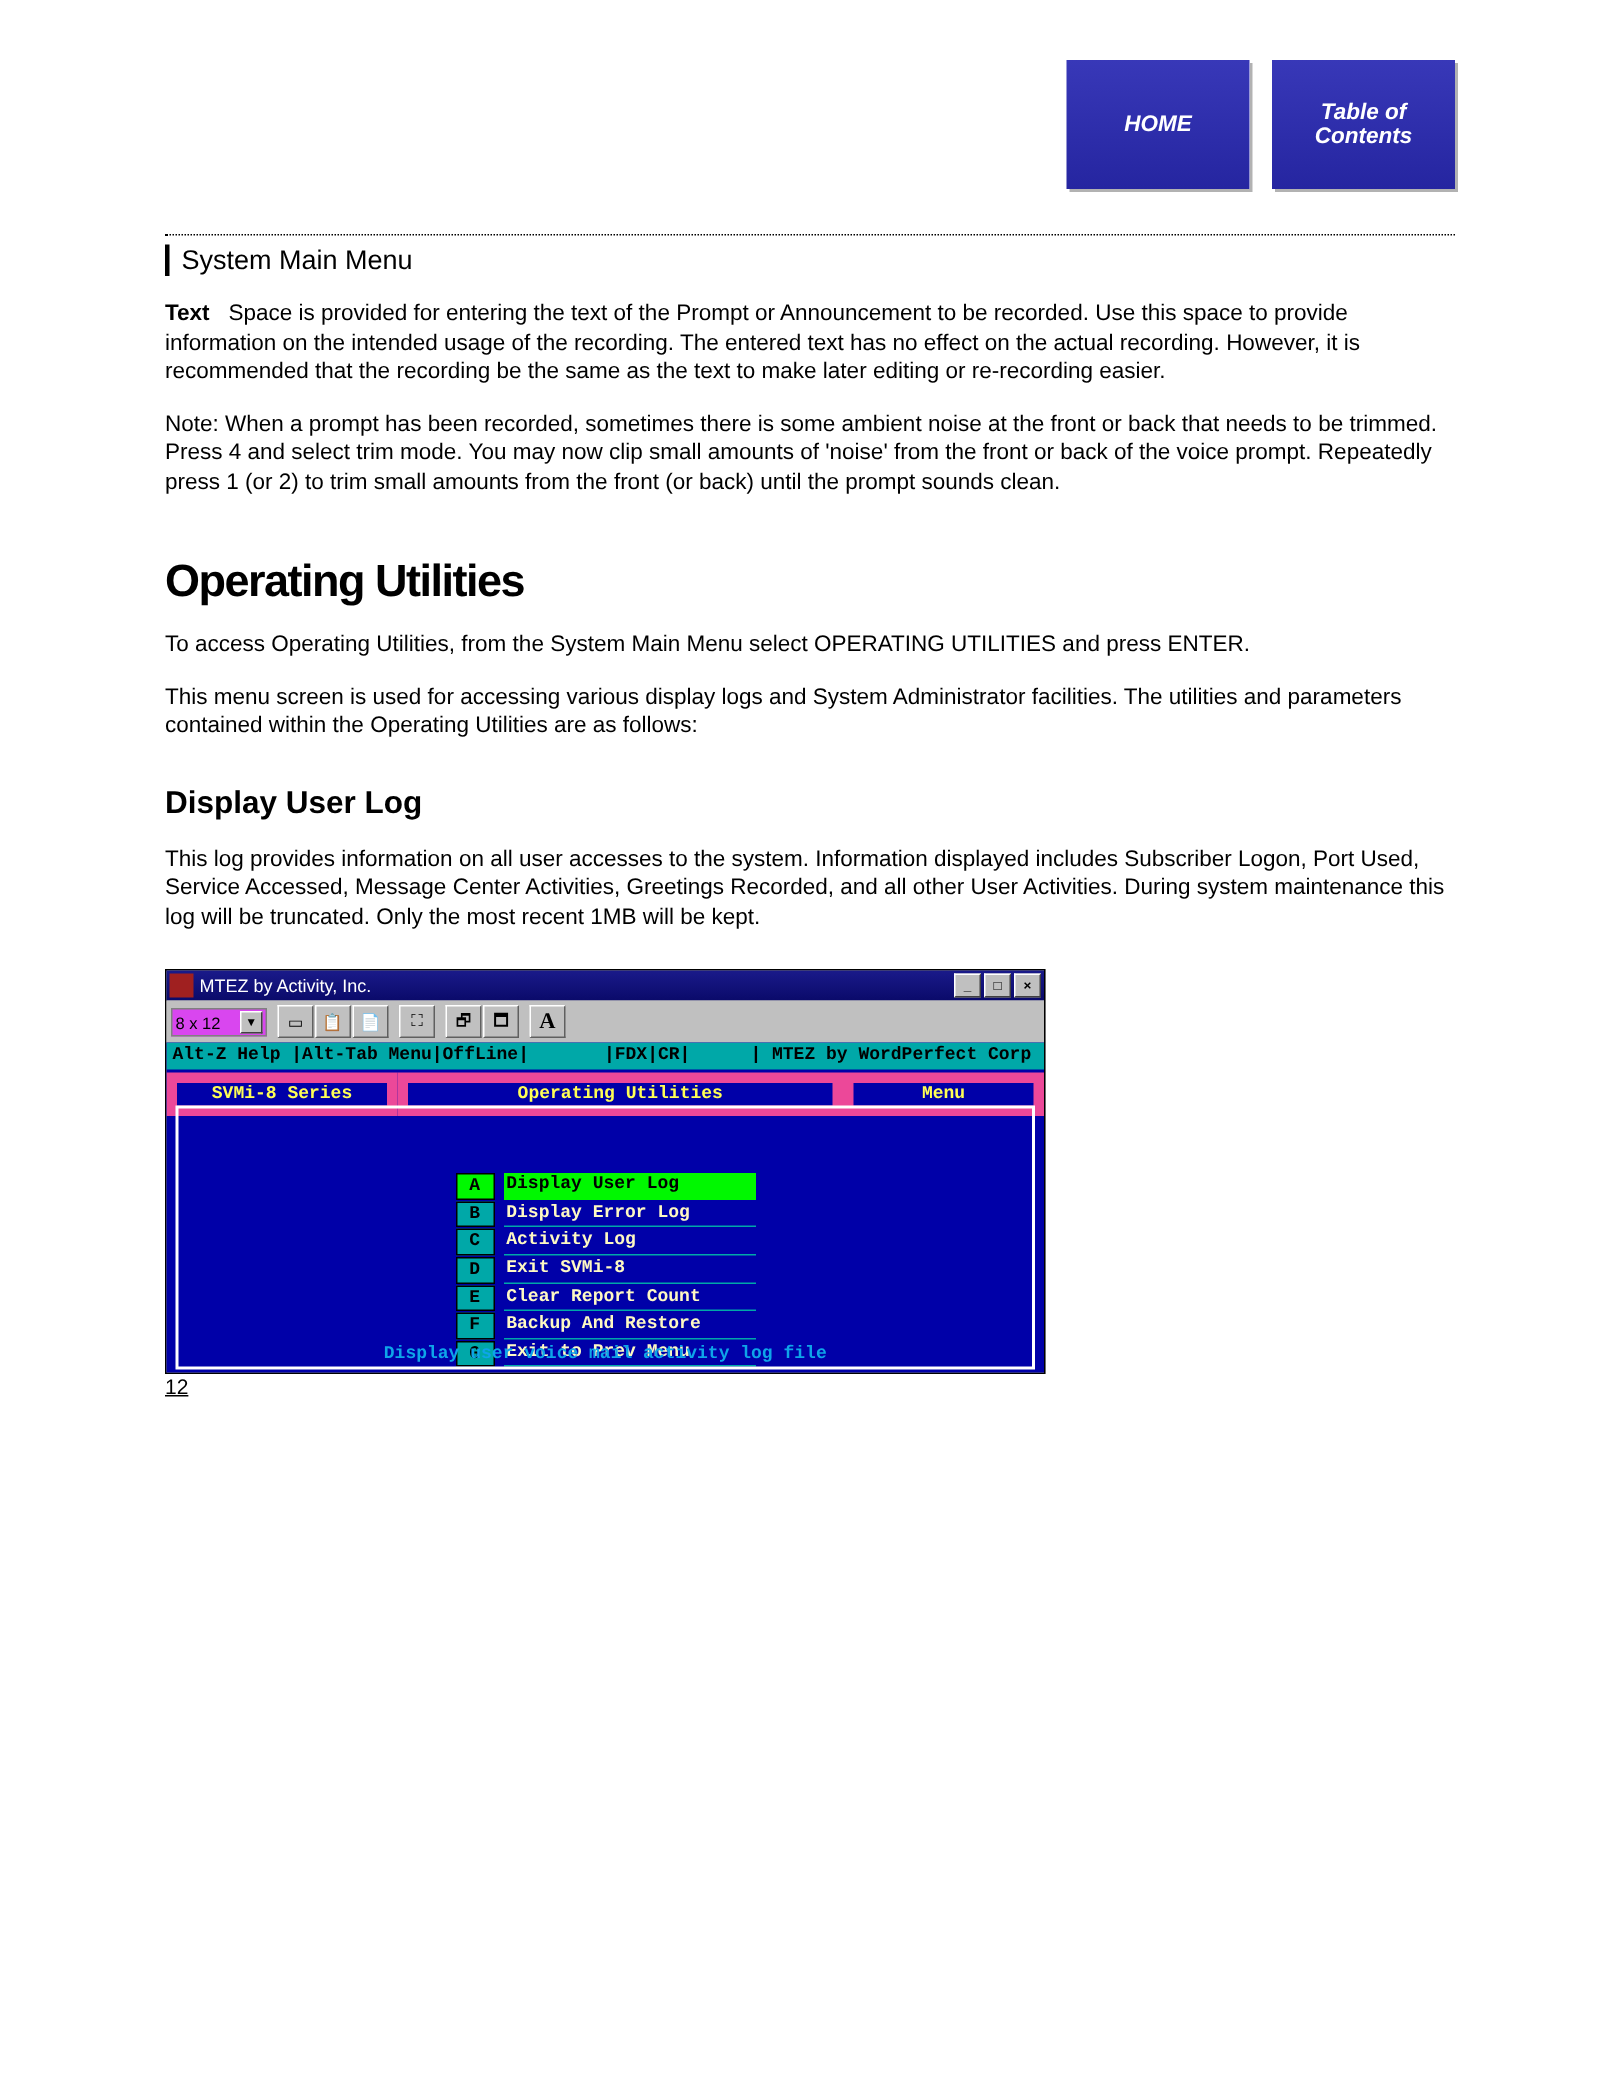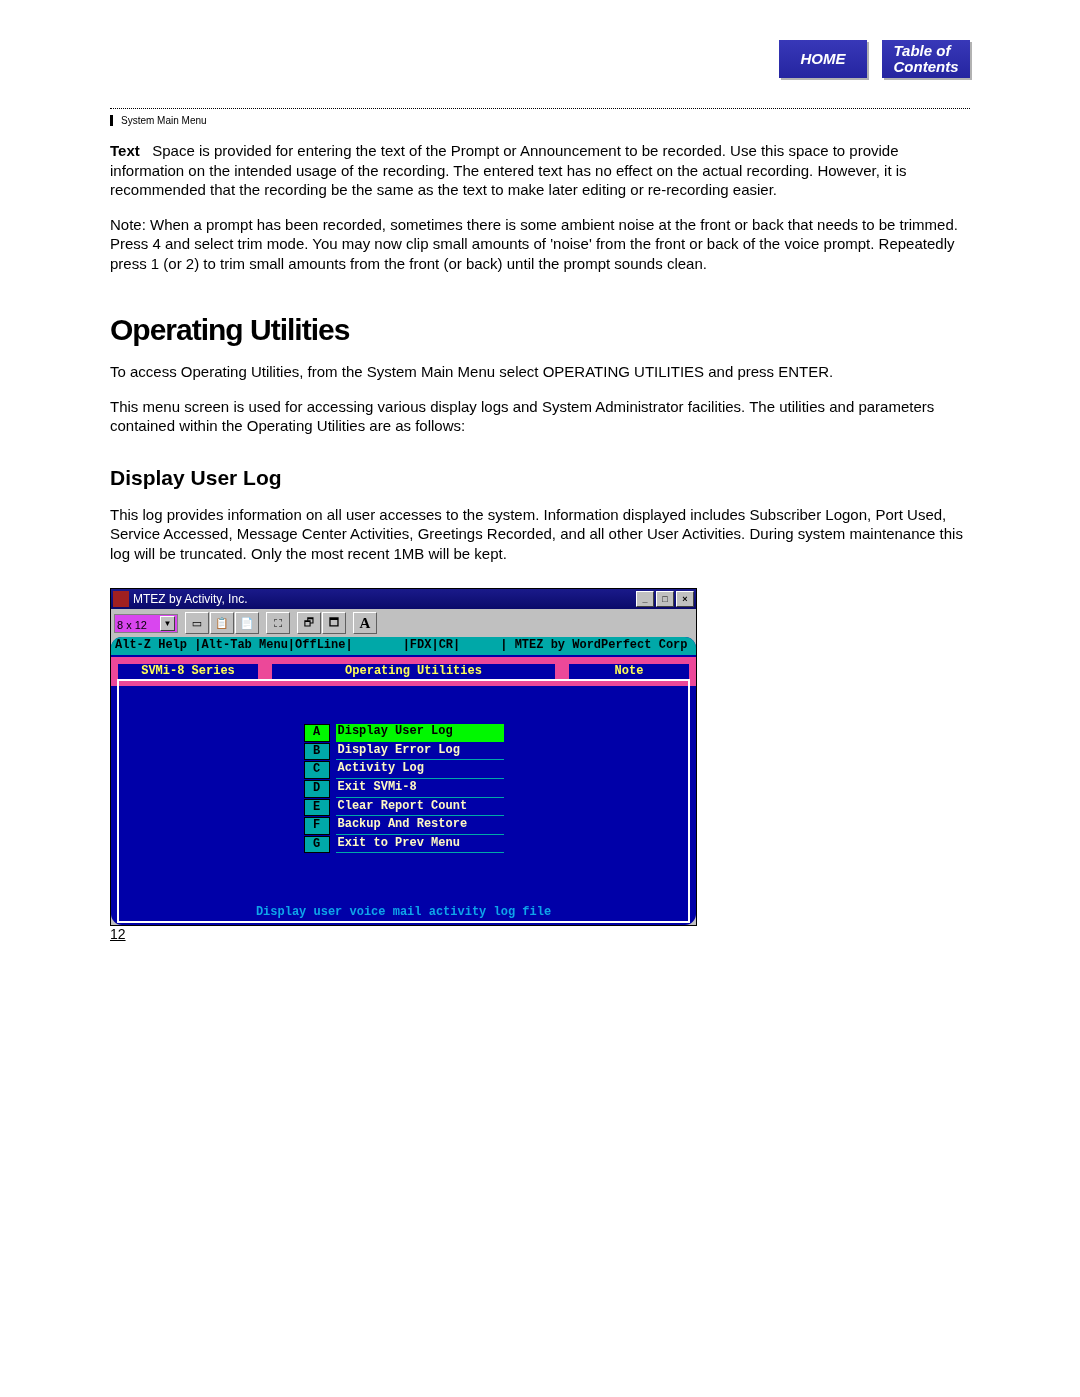--- a/index.html
+++ b/index.html
@@ -19,39 +19,39 @@
     justify-content: flex-end;
     gap: 15px;
     margin-bottom: 30px;
   }
   .nav-btn {
     background: linear-gradient(to bottom, #3838b8 0%, #2525a0 100%);
     color: #fff;
     font-weight: bold;
     font-style: italic;
     font-size: 15px;
-    text-align: left;
-    padding: 0 0;
-    width: 88px;
+    text-align: center;
+    padding: 24px 0;
+    width: 122px;
     height: 38px;
     display: flex;
     align-items: center;
     justify-content: center;
     box-shadow: 2px 2px 0 rgba(0,0,0,0.3);
     line-height: 1.1;
   }
   .dotted-hr {
     border: none;
     border-top: 1px dotted #000;
     margin: 0 0 6px 0;
   }
   .section-label {
     border-left: 3px solid #000;
     padding-left: 8px;
-    font-size: 10px;
+    font-size: 18px;
   }
   .body-text {
     font-size: 15px;
     line-height: 1.3;
     margin-bottom: 14px;
   }
   .body-text .bold {
     font-weight: bold;
   }
   .underline {
@@ -154,24 +154,23 @@
   .tbbtn.big { font-weight: bold; font-family: 'Times New Roman', serif; font-size:15px;}
   .tbsep { width: 5px; }
   .dos-screen {
     background: #0000a8;
     color: #fff;
     font-family: 'Courier New', monospace;
     font-size: 12px;
     font-weight: bold;
     padding: 0;
     line-height: 1.3;
-    height: 288px;
+    height: 220px;
     position: relative;
     overflow: hidden;
-    border-radius: 11px;
   }
   .dos-status {
     background: #00a8a8;
     color: #000;
     padding: 1px 4px;
     display: flex;
   }
   .dos-status .seg { white-space: pre; }
   .dos-header-row {
     display: flex;
@@ -302,21 +301,21 @@
       <div class="dos-status">
         <span class="seg">Alt-Z Help |Alt-Tab Menu|OffLine|</span>
         <span class="seg" style="flex:0 0 50px;"> </span>
         <span class="seg">|FDX|CR|</span>
         <span class="seg" style="flex:0 0 40px;"> </span>
         <span class="seg">| MTEZ by WordPerfect Corp</span>
       </div>
       <div class="dos-header-row">
         <div class="dos-box dos-title-cell"><span class="dos-box-label">SVMi-8 Series</span></div>
         <div class="dos-box dos-main-cell"><span class="dos-box-label">Operating Utilities</span></div>
-        <div class="dos-box dos-menu-cell"><span class="dos-box-label">Note</span></div>
+        <div class="dos-box dos-menu-cell"><span class="dos-box-label">Menu</span></div>
       </div>
       <div class="dos-inner-border"></div>
       <div class="menu-area" id="menu-area">
           <div class="menu-row selected">
             <div class="menu-key">A</div>
             <div class="menu-label">Display User Log</div>
           </div>
           <div class="menu-row">
             <div class="menu-key">B</div>
             <div class="menu-label">Display Error Log</div>

